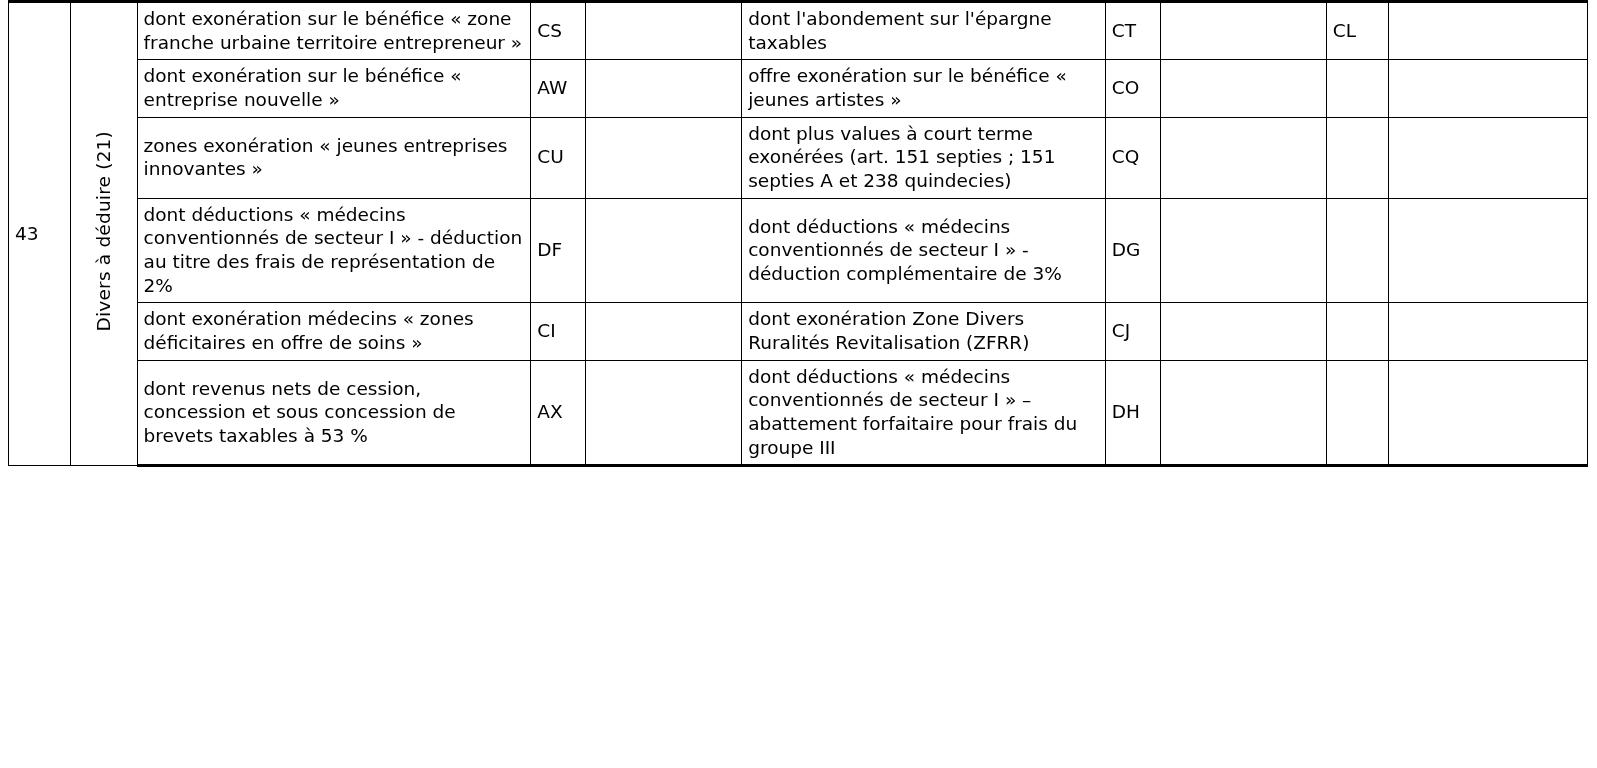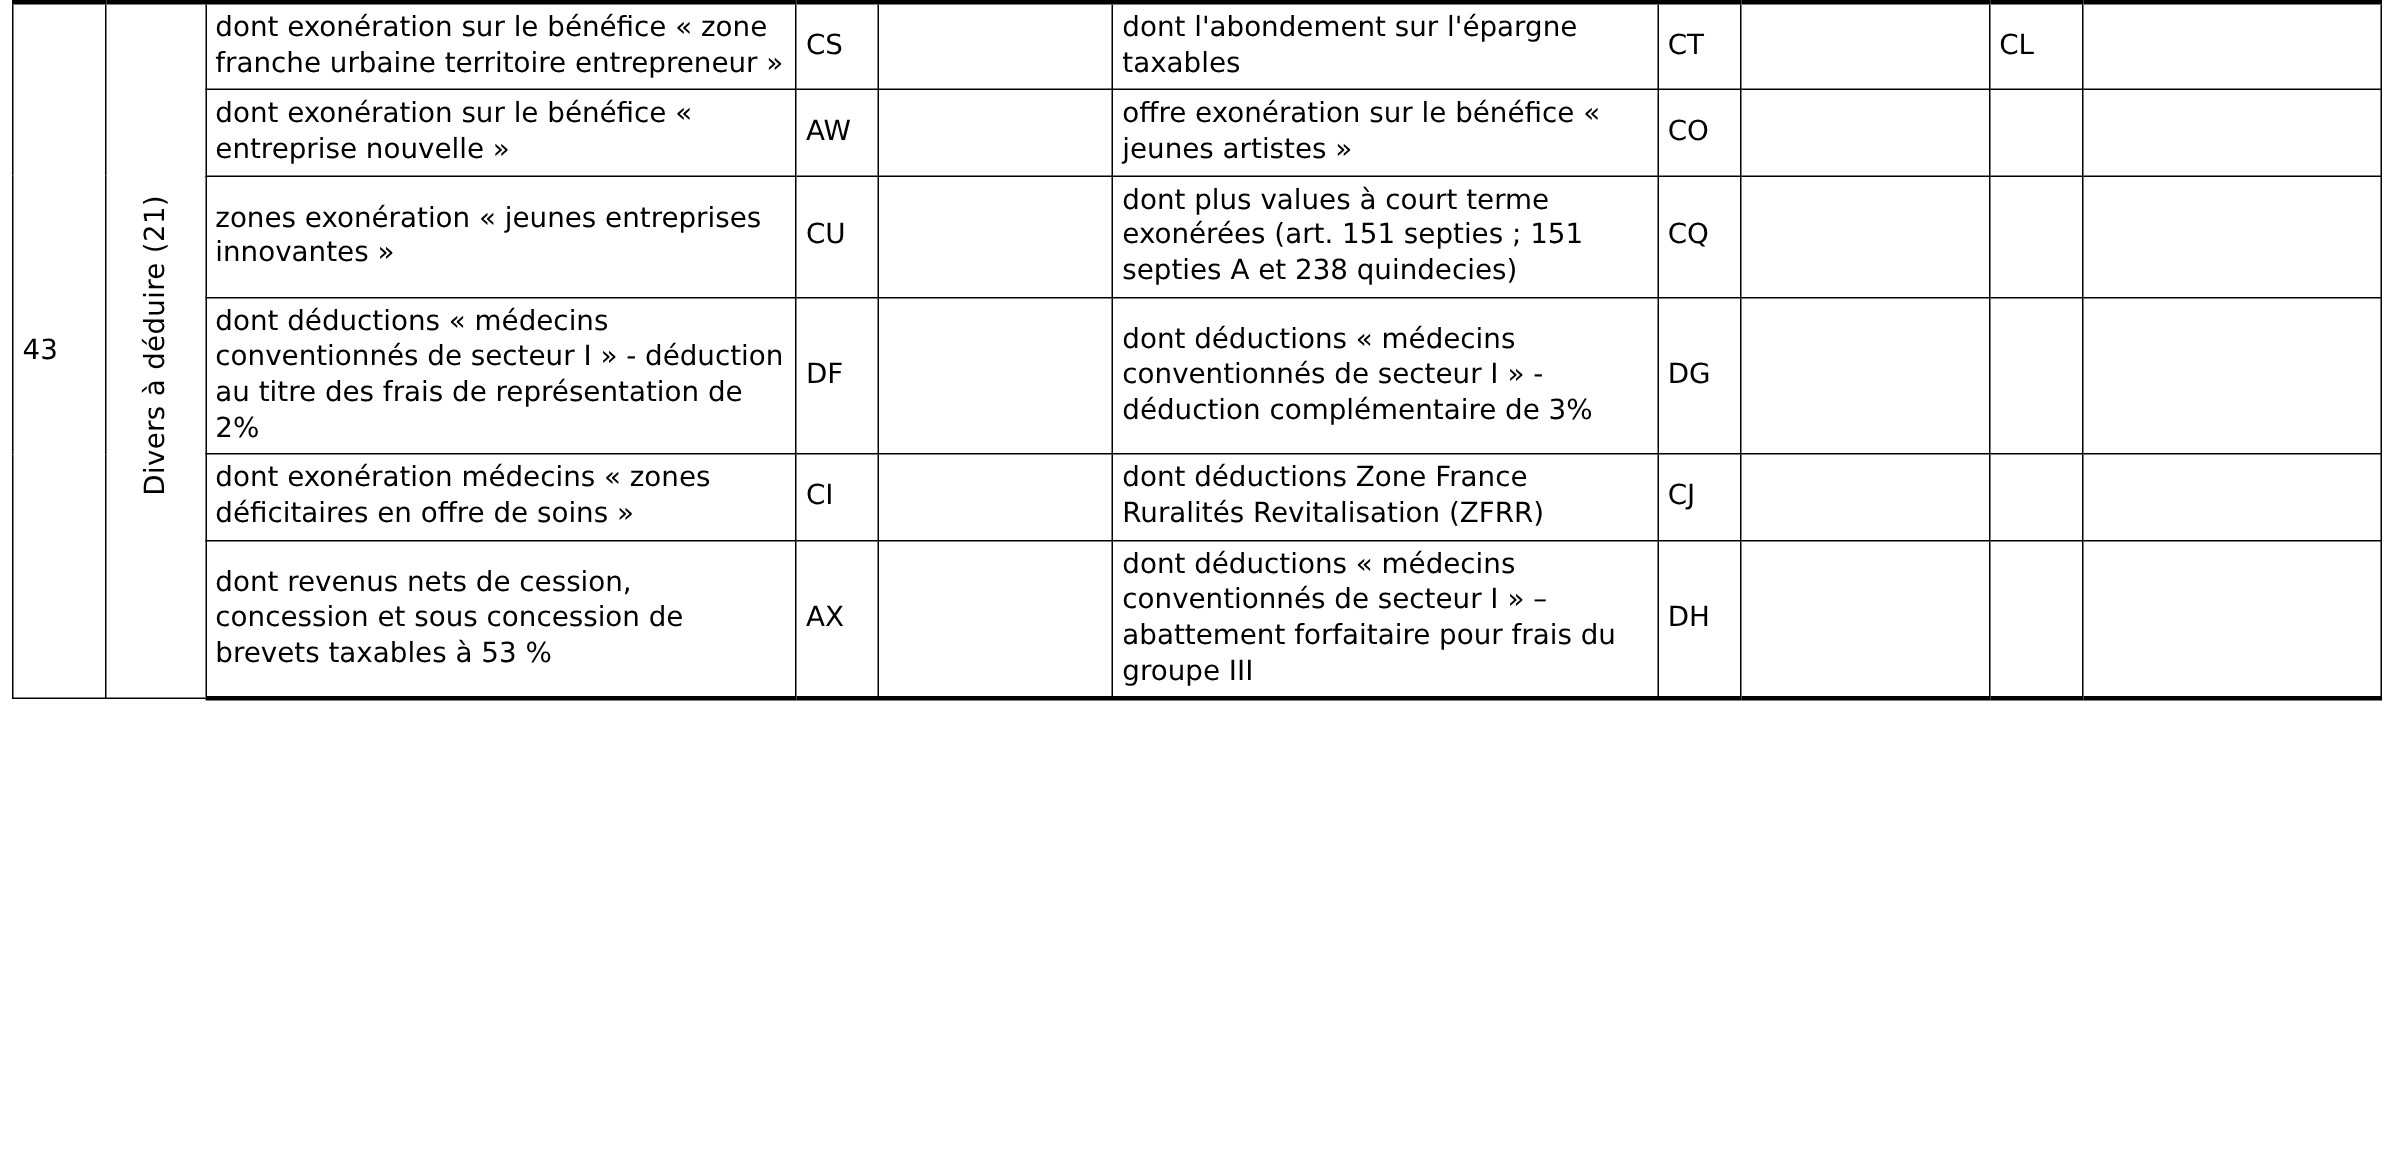--- a/index.html
+++ b/index.html
@@ -146,21 +146,21 @@
         <td class="code">DG</td>
         <td class="value"></td>
         <td class="shaded"></td>
         <td class="shaded last-cell"></td>
       </tr>
 
       <tr>
         <td class="label tight">dont exonération médecins « zones déficitaires en offre de soins »</td>
         <td class="code">CI</td>
         <td class="value"></td>
-        <td class="label tight">dont déductions Zone France Ruralités Revitalisation (ZFRR)</td>
+        <td class="label tight">dont exonération Zone Divers Ruralités Revitalisation (ZFRR)</td>
         <td class="code">CJ</td>
         <td class="value"></td>
         <td class="shaded"></td>
         <td class="shaded last-cell"></td>
       </tr>
 
       <tr class="last-row">
         <td class="label tight">dont revenus nets de cession, concession et sous concession de brevets taxables à 53 %</td>
         <td class="code">AX</td>
         <td class="value"></td>

